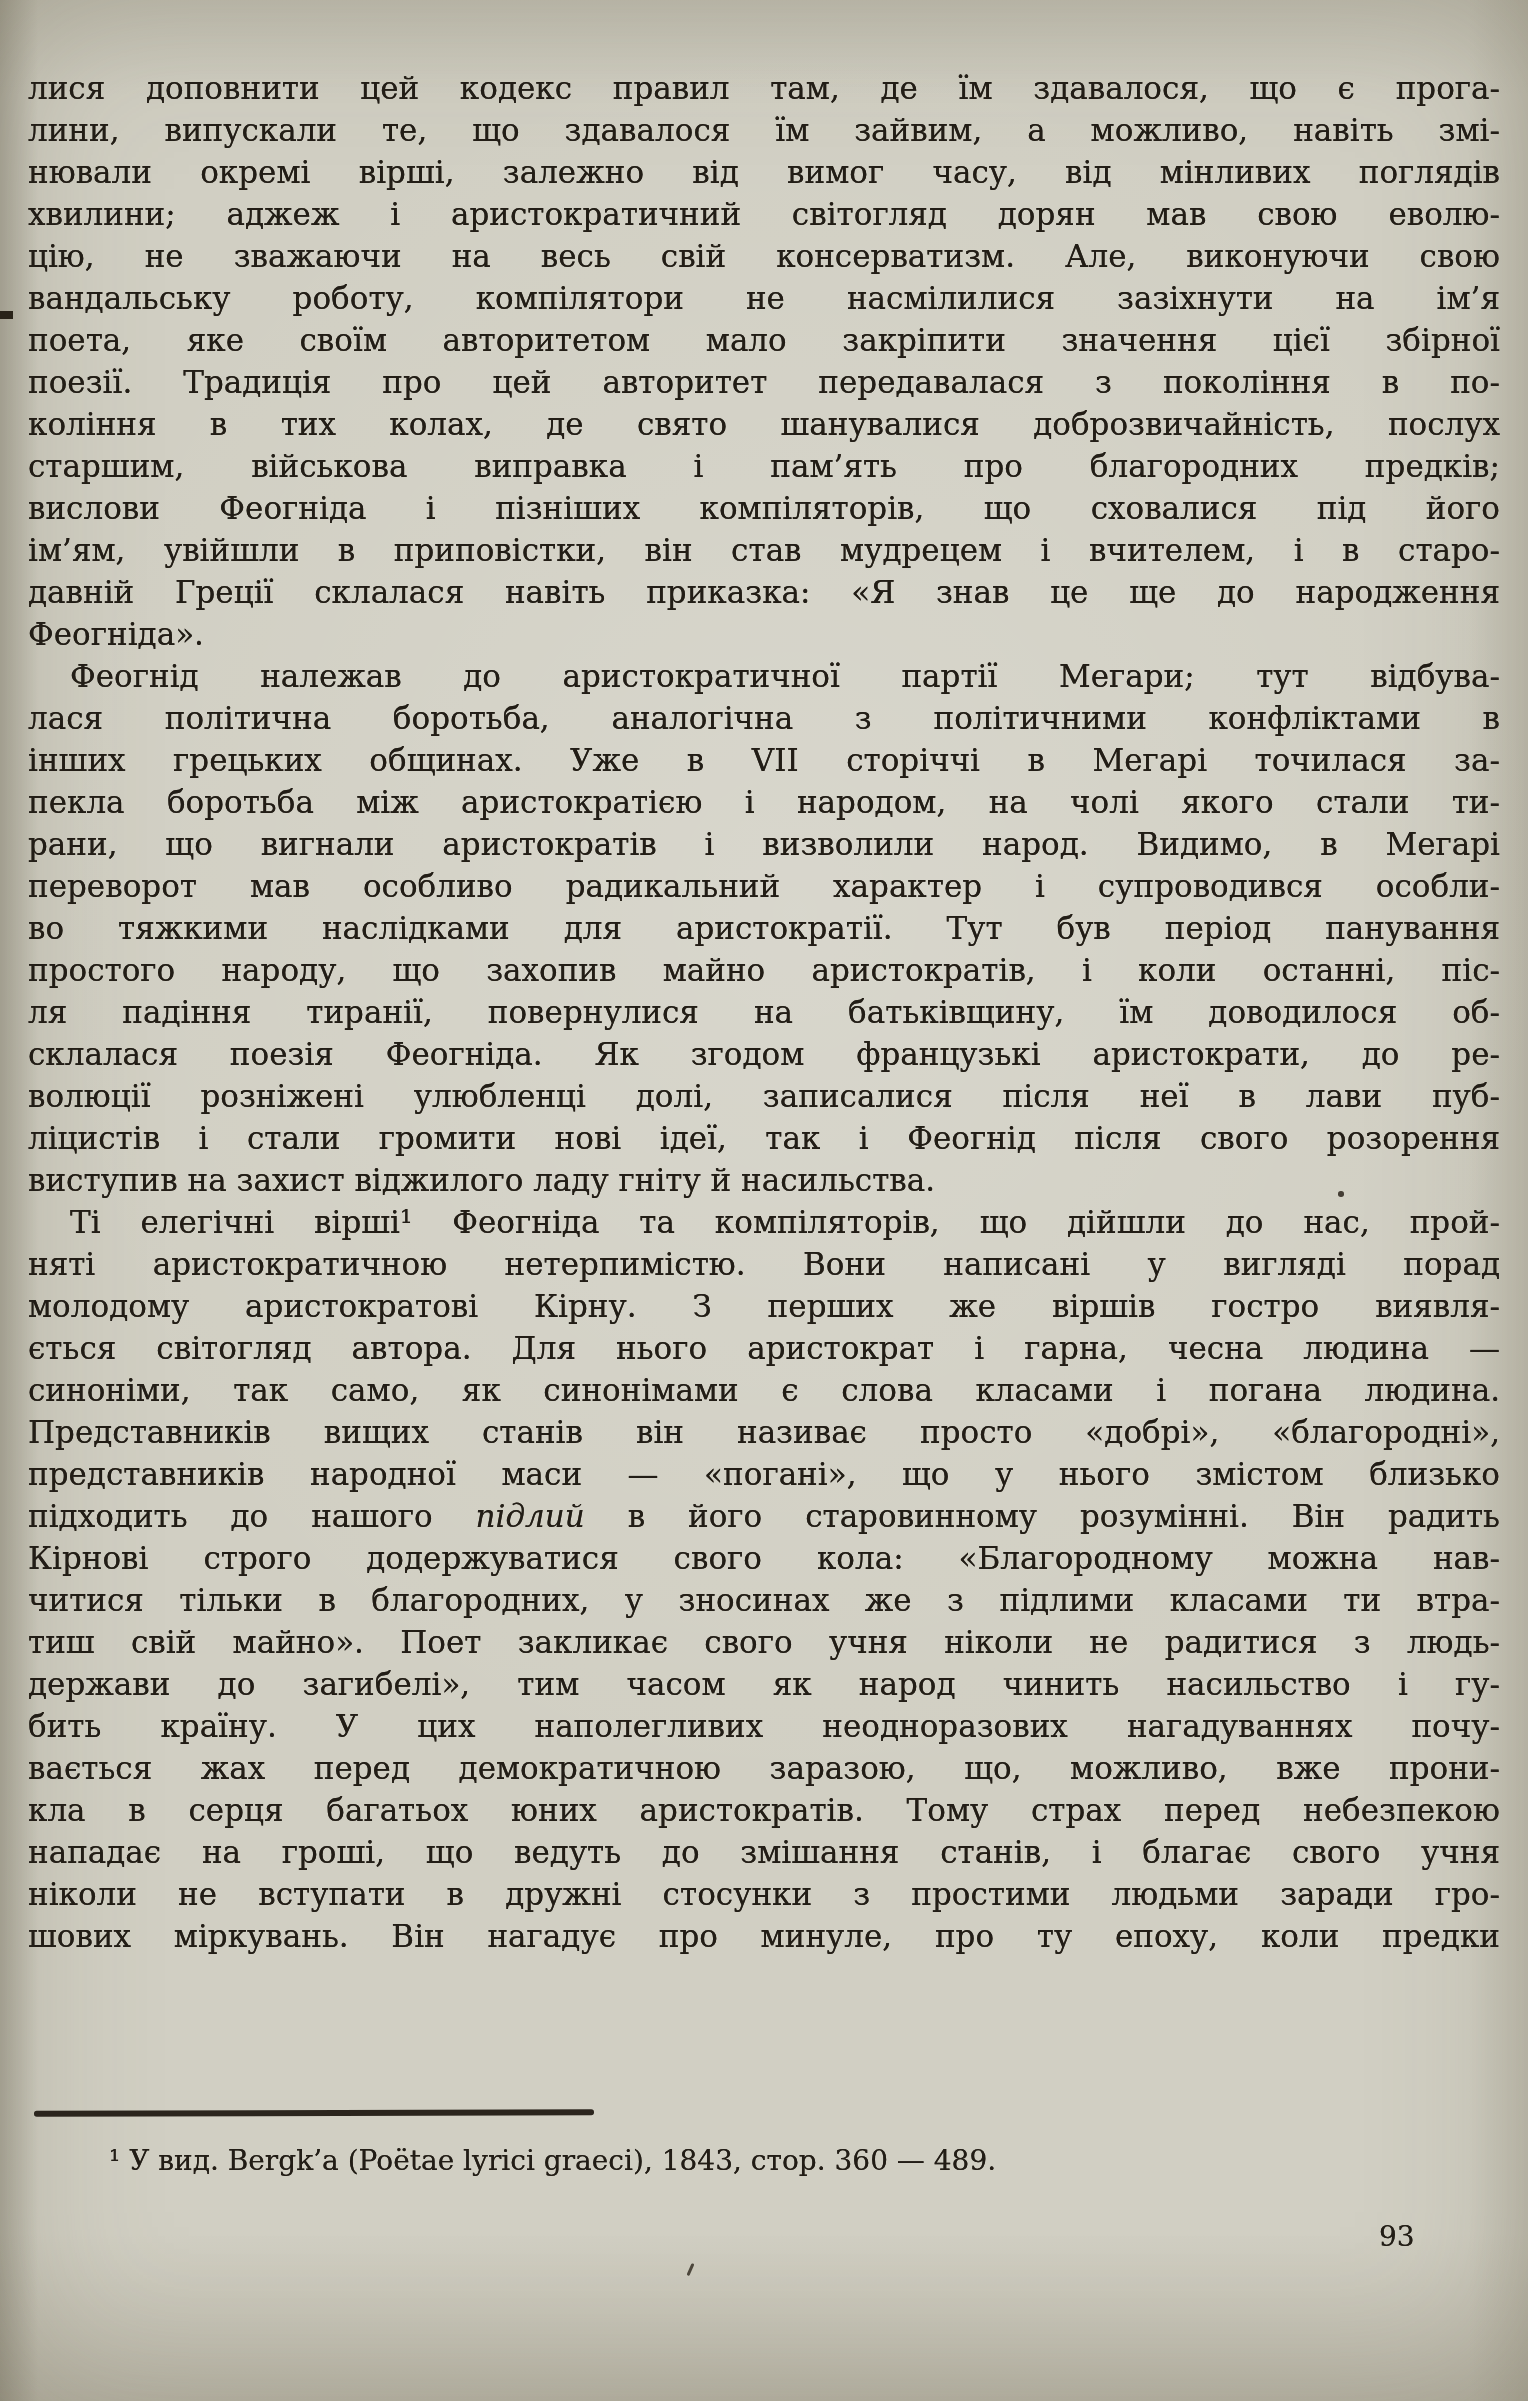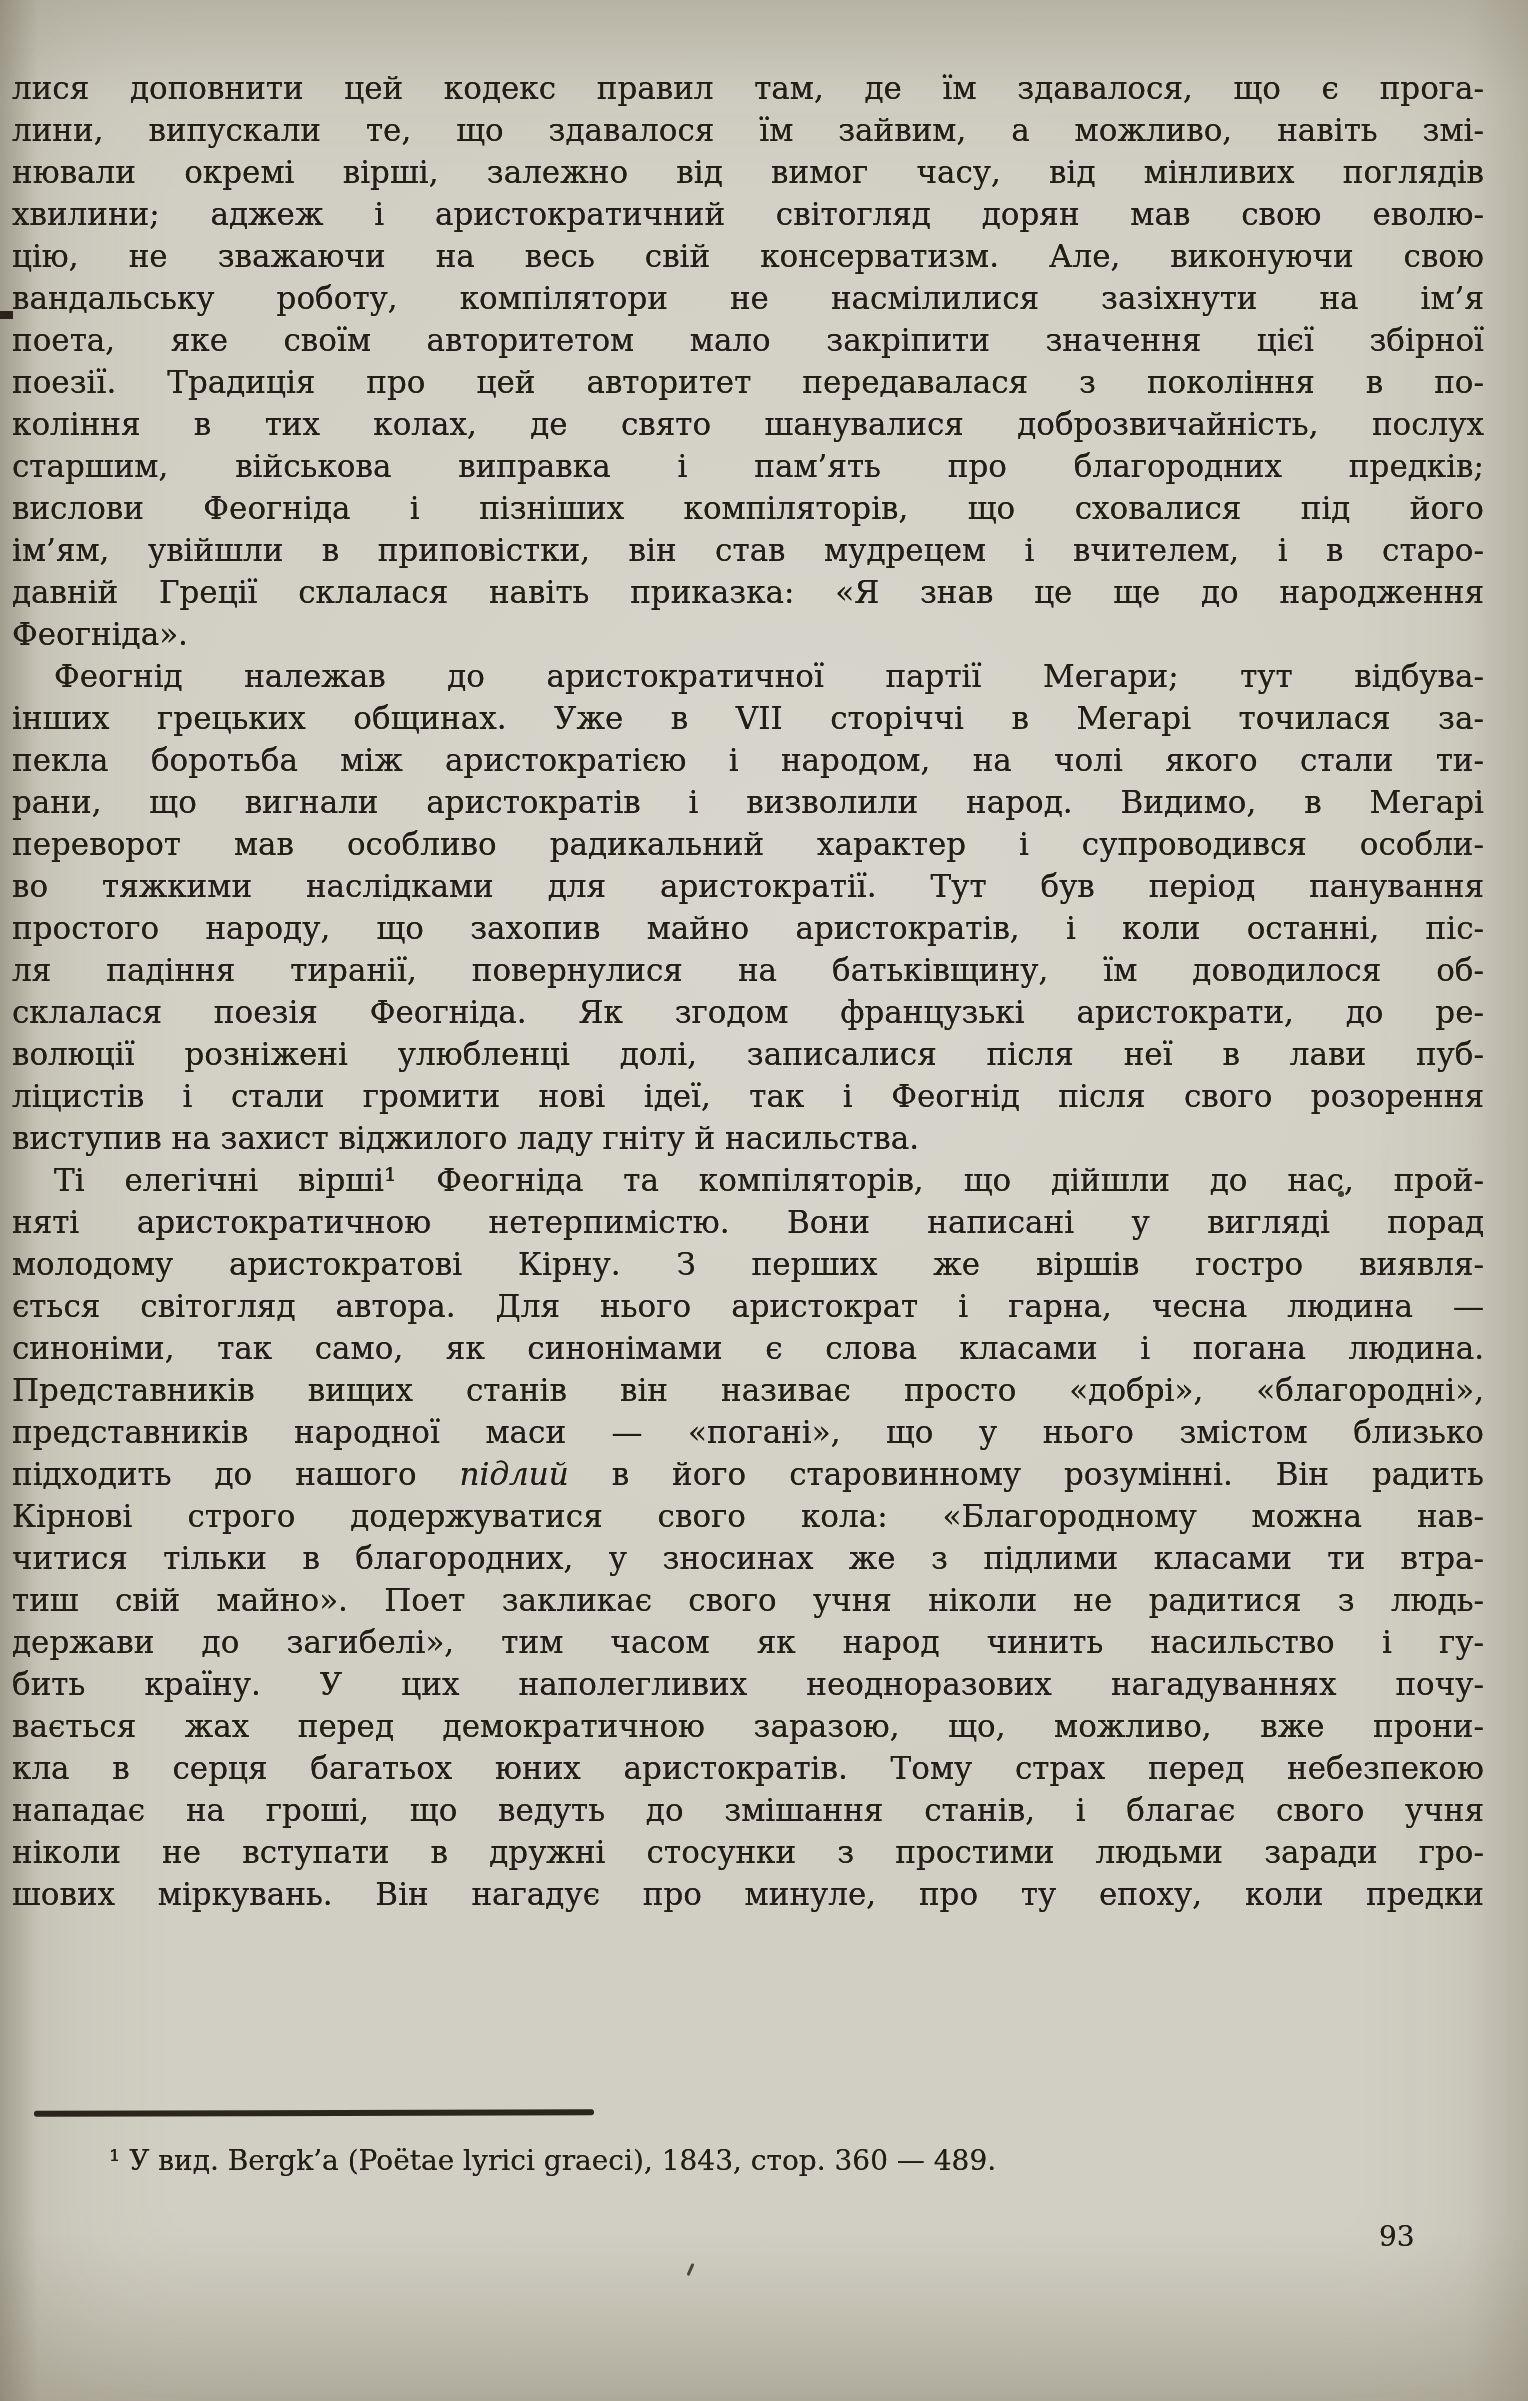--- a/index.html
+++ b/index.html
@@ -15,21 +15,21 @@
       radial-gradient(ellipse 1109px 1294px at 52% 38%, rgba(255,255,255,0.16), rgba(255,255,255,0) 70%),
       linear-gradient(90deg, rgba(82,76,58,0.28), rgba(82,76,58,0) 2.5%),
       linear-gradient(270deg, rgba(110,102,80,0.14), rgba(110,102,80,0) 4%),
       linear-gradient(180deg, rgba(112,106,86,0.12), rgba(112,106,86,0) 4%),
       linear-gradient(0deg, rgba(104,96,74,0.20), rgba(104,96,74,0) 7%),
       #d1cfc3;
     box-shadow: inset 0 0 157px rgba(96,89,66,0.30);
   }
   .text-body {
     position: absolute;
-    left: 12px;
+    left: 28px;
     top: 67px;
     width: 1472px;
     font-size: 31px;
     line-height: 42px;
     text-shadow: 0 0 0.6px rgba(36,30,22,0.85);
   }
   .line {
     height: 42px;
     text-align: justify;
     text-align-last: justify;
@@ -110,20 +110,21 @@
       <div class="line">вандальську роботу, компілятори не насмілилися зазіхнути на ім’я</div>
       <div class="line">поета, яке своїм авторитетом мало закріпити значення цієї збірної</div>
       <div class="line">поезії. Традиція про цей авторитет передавалася з покоління в по-</div>
       <div class="line">коління в тих колах, де свято шанувалися доброзвичайність, послух</div>
       <div class="line">старшим, військова виправка і пам’ять про благородних предків;</div>
       <div class="line">вислови Феогніда і пізніших компіляторів, що сховалися під його</div>
       <div class="line">ім’ям, увійшли в приповістки, він став мудрецем і вчителем, і в старо-</div>
       <div class="line">давній Греції склалася навіть приказка: «Я знав це ще до народження</div>
       <div class="line end">Феогніда».</div>
       <div class="line indent">Феогнід належав до аристократичної партії Мегари; тут відбува-</div>
+      <div class="line">лася політична боротьба, аналогічна з політичними конфліктами в</div>
       <div class="line">інших грецьких общинах. Уже в VII сторіччі в Мегарі точилася за-</div>
       <div class="line">пекла боротьба між аристократією і народом, на чолі якого стали ти-</div>
       <div class="line">рани, що вигнали аристократів і визволили народ. Видимо, в Мегарі</div>
       <div class="line">переворот мав особливо радикальний характер і супроводився особли-</div>
       <div class="line">во тяжкими наслідками для аристократії. Тут був період панування</div>
       <div class="line">простого народу, що захопив майно аристократів, і коли останні, піс-</div>
       <div class="line">ля падіння тиранії, повернулися на батьківщину, їм доводилося об-</div>
       <div class="line">склалася поезія Феогніда. Як згодом французькі аристократи, до ре-</div>
       <div class="line">волюції розніжені улюбленці долі, записалися після неї в лави пуб-</div>
       <div class="line">ліцистів і стали громити нові ідеї, так і Феогнід після свого розорення</div>

